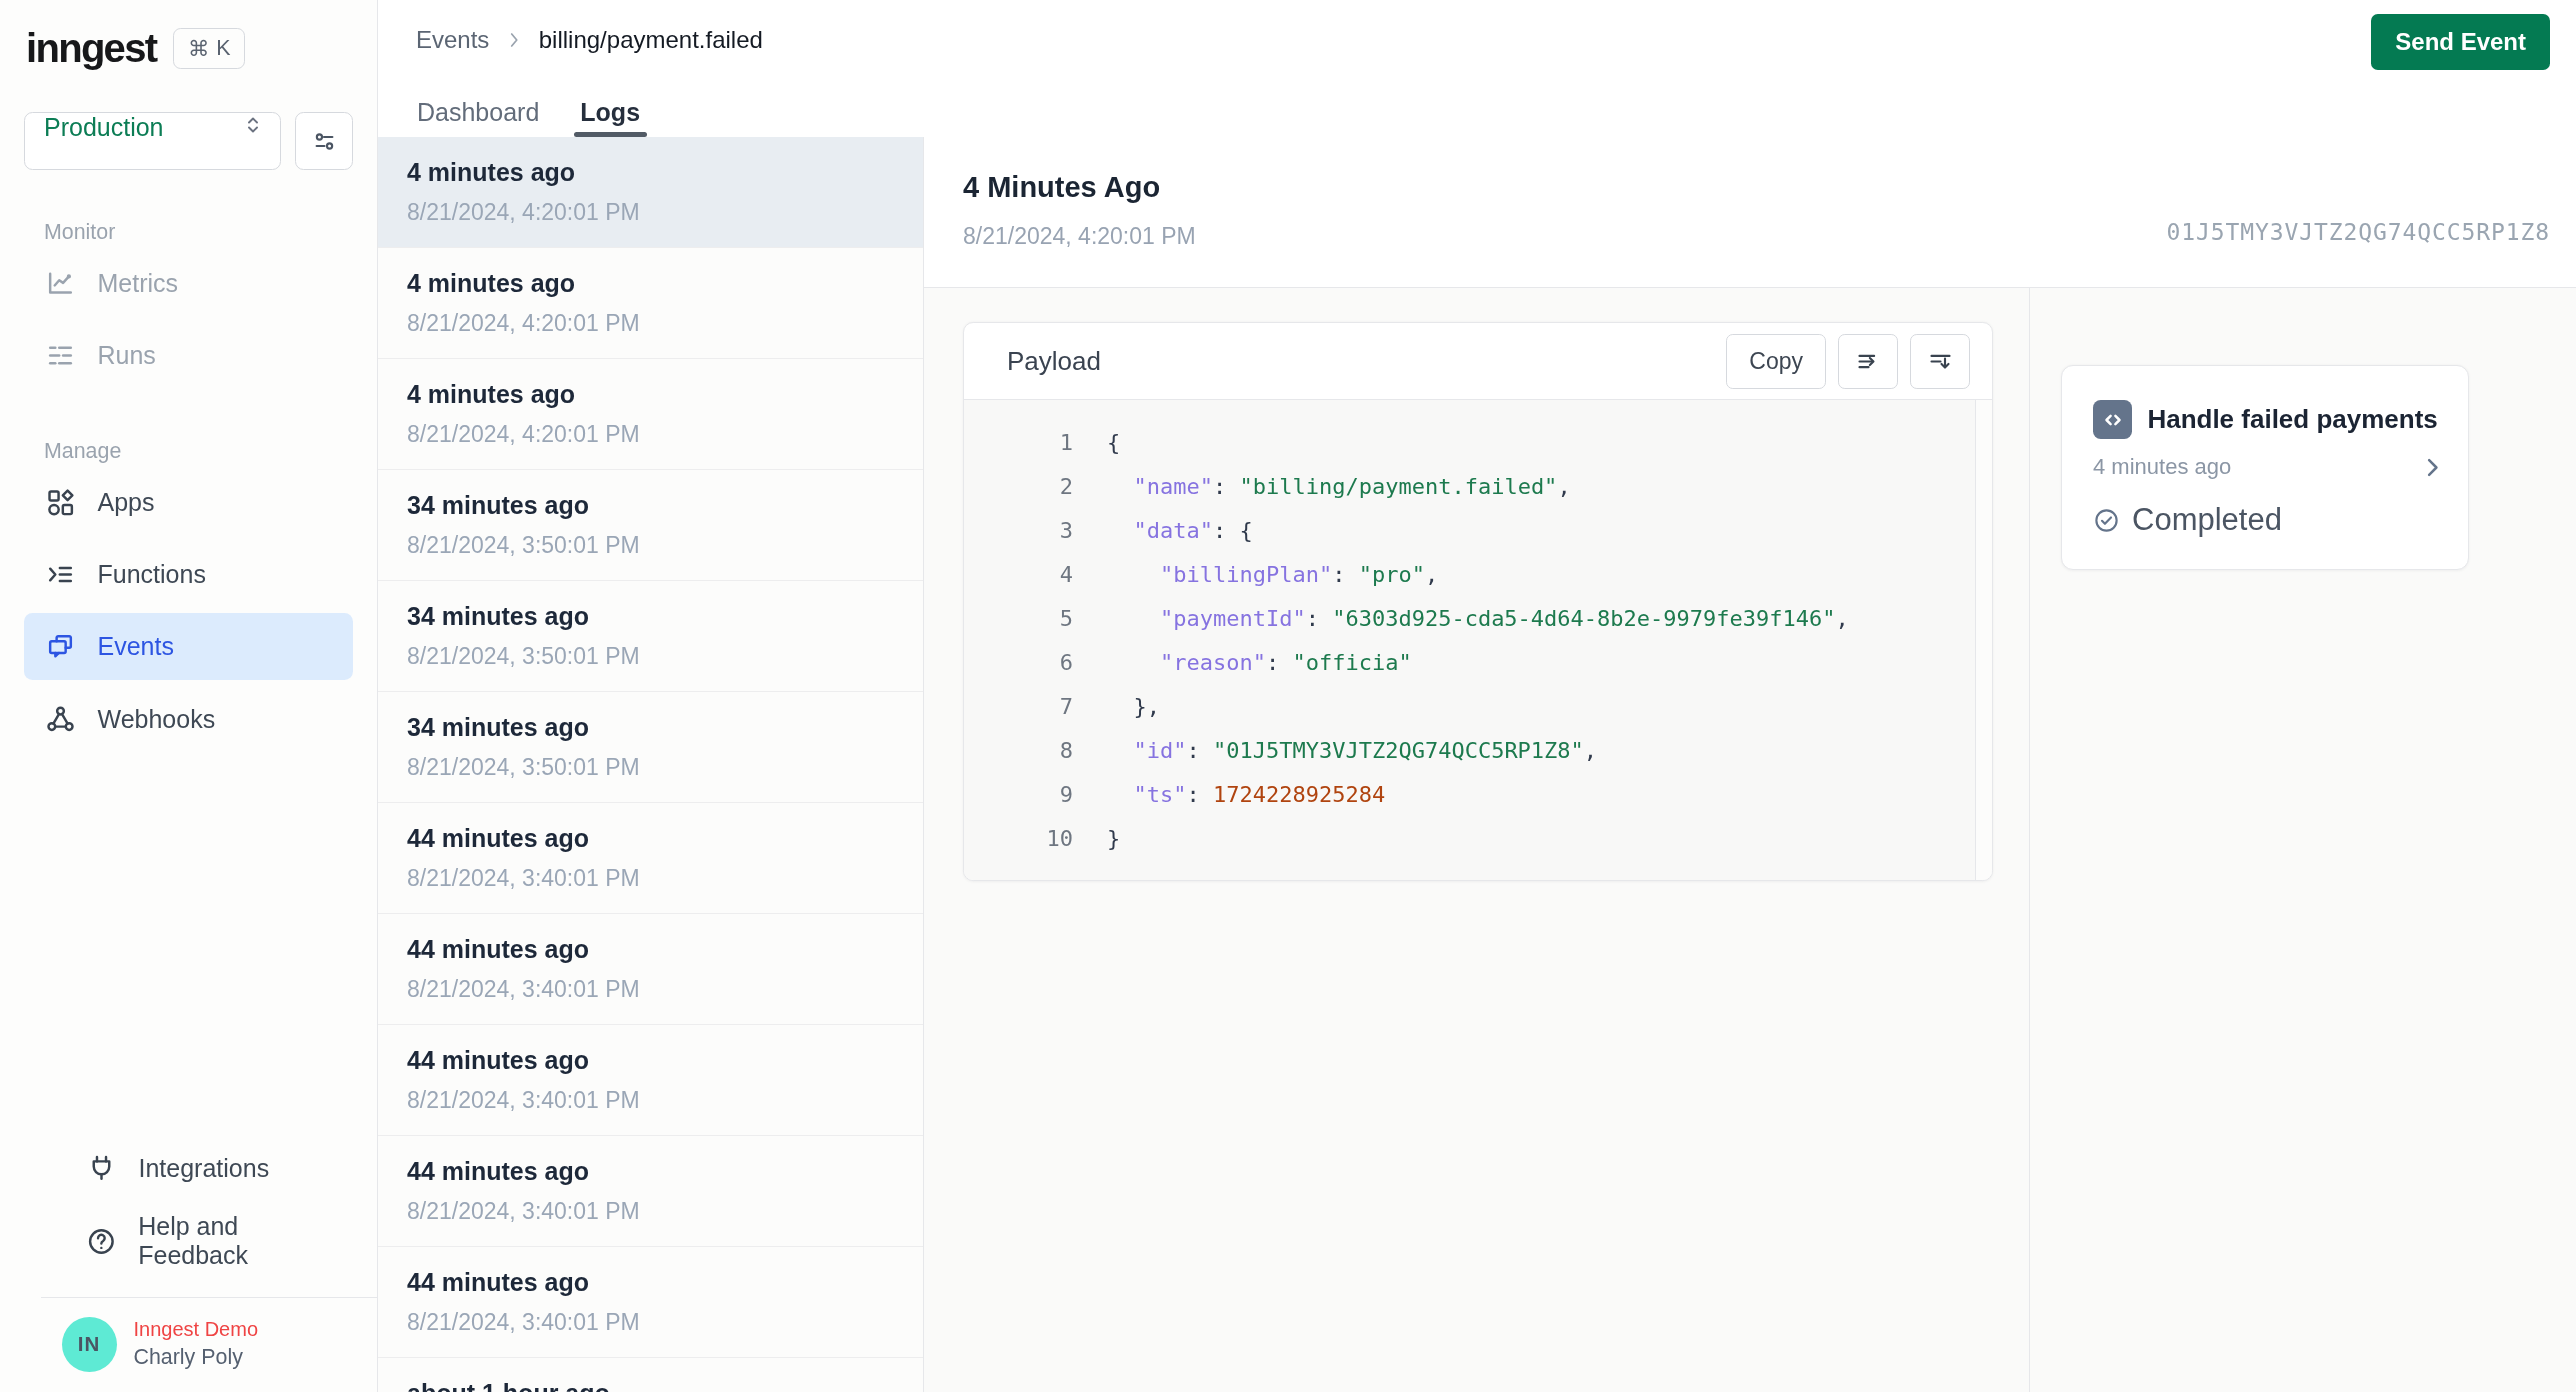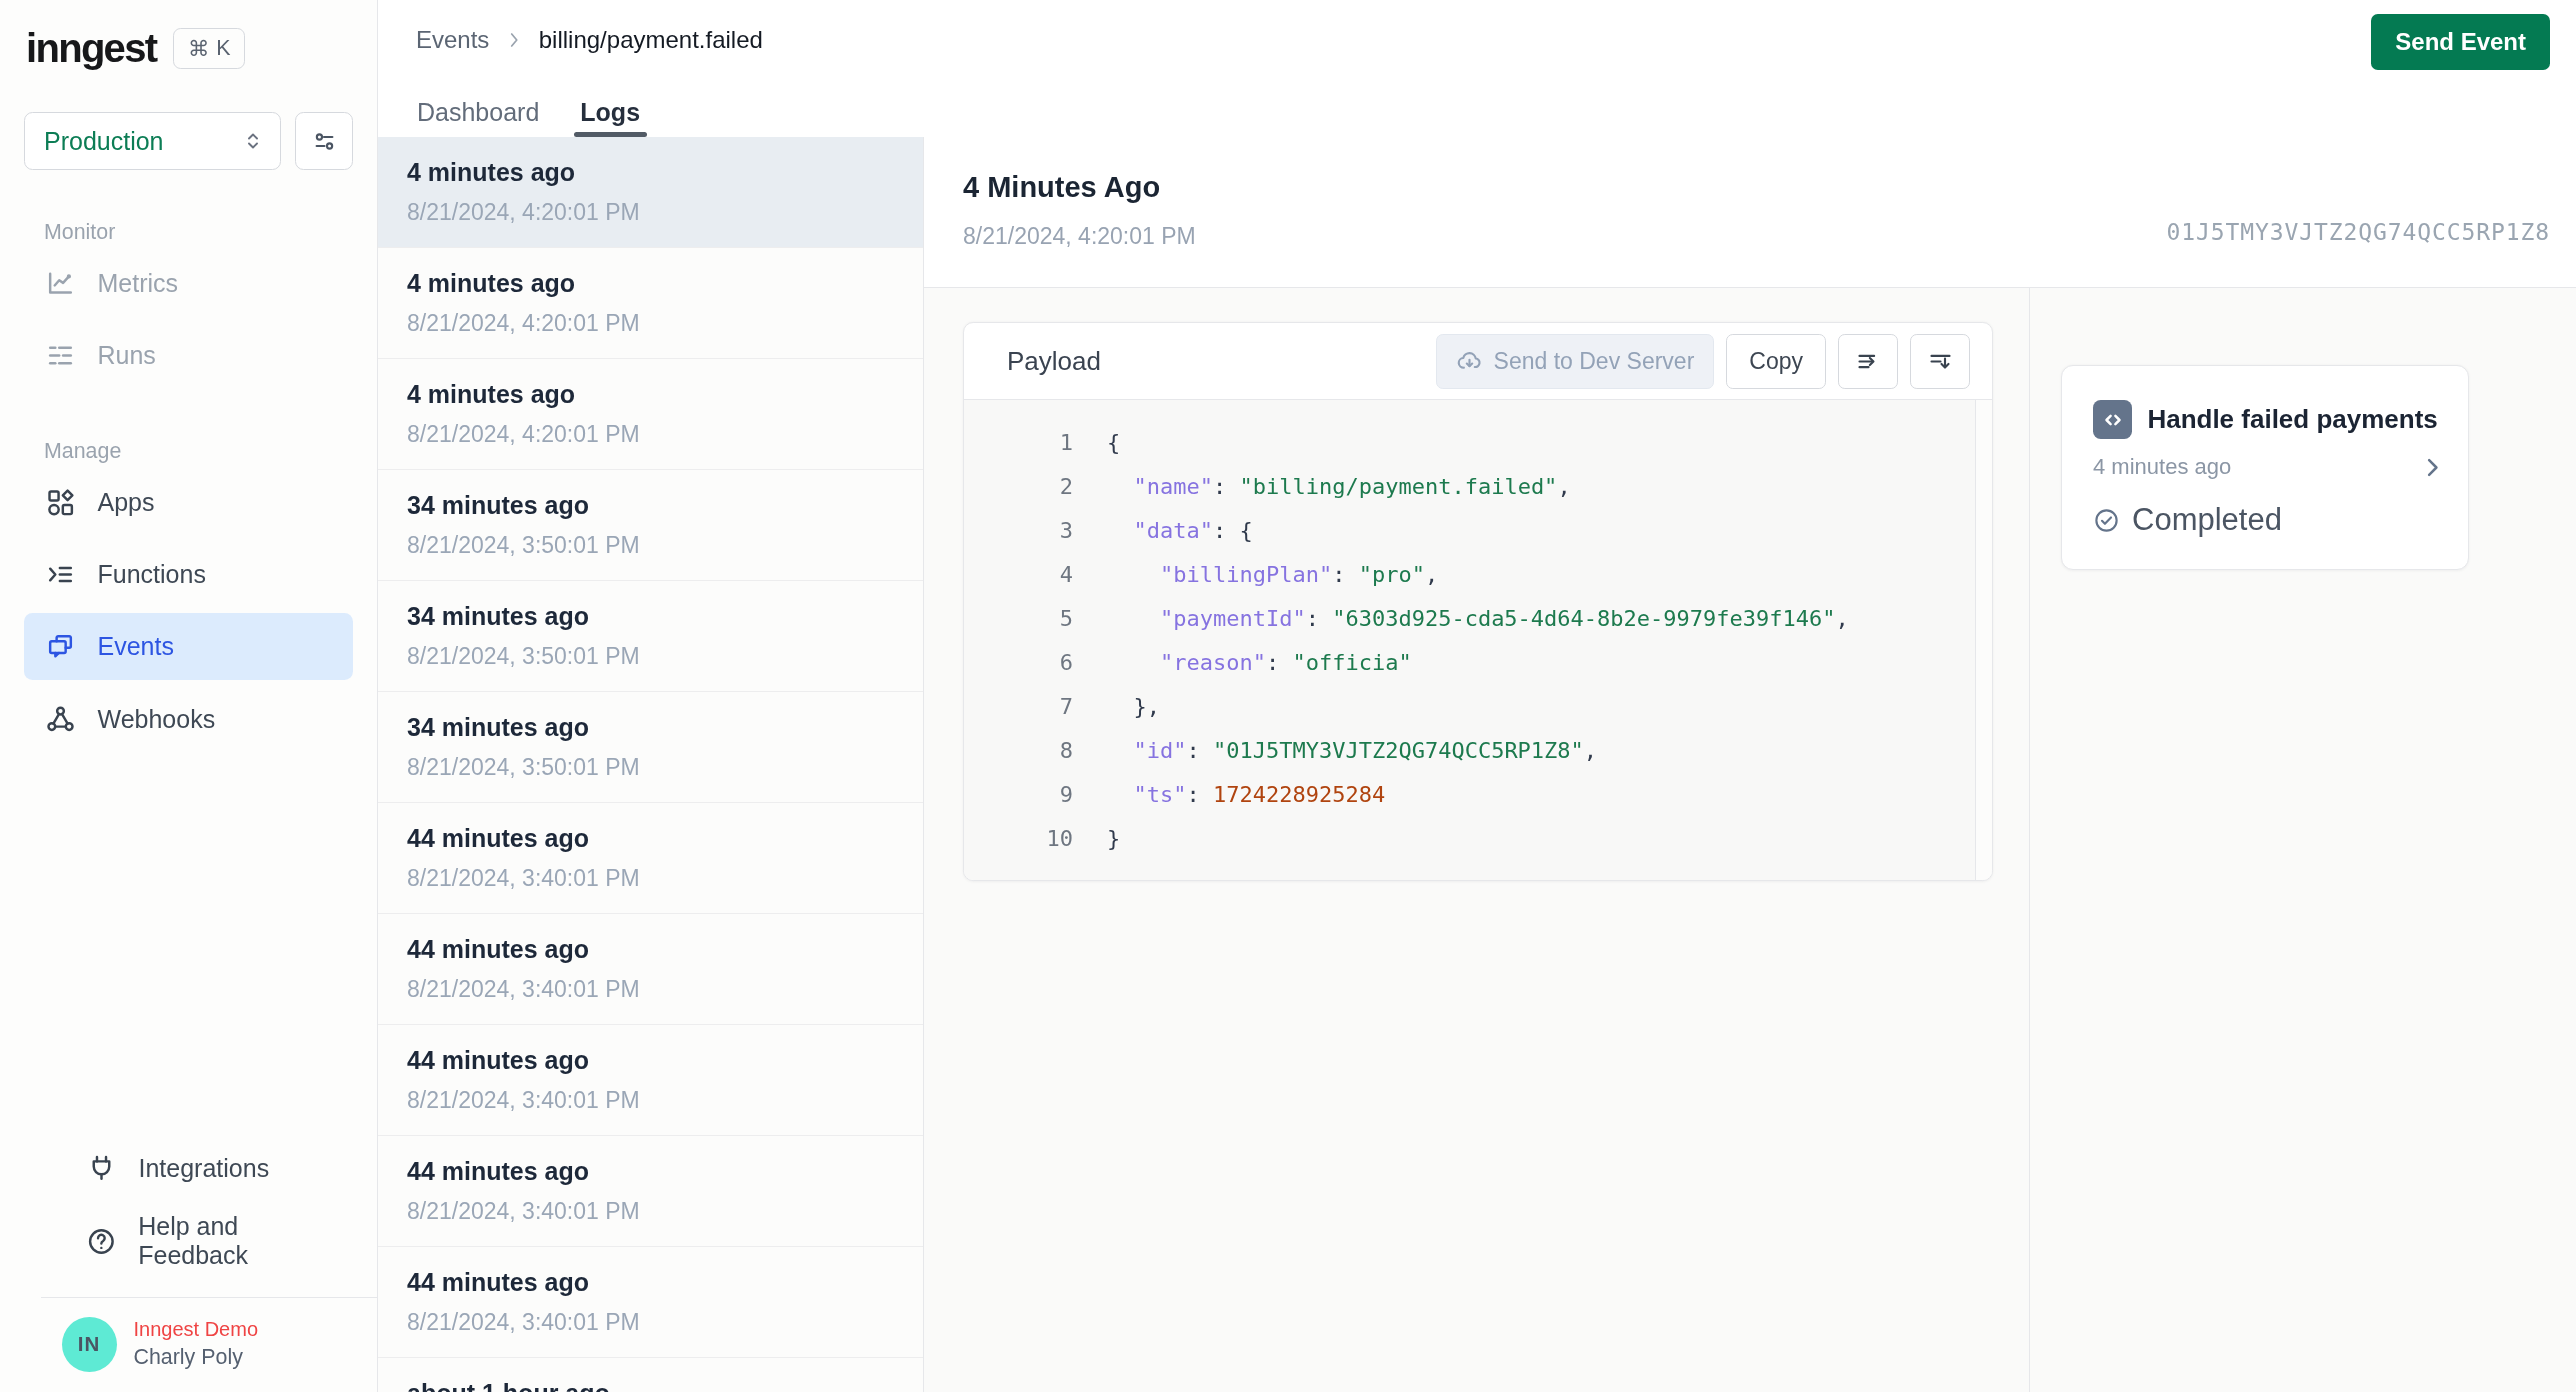--- a/index.html
+++ b/index.html
@@ -14,21 +14,21 @@
   body{font-family:"Liberation Sans", sans-serif; background:#fff; overflow:hidden; position:relative; color:var(--text-dark);}
   svg{display:block;}
   .page{position:absolute; inset:0; width:2576px; height:1197px;}
 
   
   .sidebar{position:absolute; left:0; top:0; width:378px; height:1392px; background:#fdfdfc; border-right:1.7px solid var(--border); display:flex; flex-direction:column;}
   .logo-row{display:flex; align-items:center; gap:17px; padding:26px 0 0 26px;}
   .logo{font-size:40px; font-weight:800; letter-spacing:-1.7px; color:#17181a;}
   .kbd-badge{border:1.7px solid var(--border-strong); border-radius:7.7px; padding:6.8px 13.7px; font-size:21.4px; color:#5a6370; display:flex; align-items:center; gap:6.8px;}
   .env-row{display:flex; gap:13.7px; margin:41px 24px 0 24px;}
-  .env-select{flex:1; height:58px; border:1.7px solid var(--border-strong); border-radius:8.5px; background:#fff; display:flex; align-items:center; padding:0 15.4px 0 19px; font-size:25px; color:var(--env-green); cursor:pointer;}
+  .env-select{flex:1; height:58px; border:1.7px solid var(--border-strong); border-radius:8.5px; background:#fff; display:flex; padding:0 15.4px 0 19px; font-size:25px; color:var(--env-green); cursor:pointer;}
   .env-select .grow{flex:1; text-align:left;}
   .pref-btn{width:58px; height:58px; border:1.7px solid var(--border-strong); border-radius:8.5px; background:#fff; display:flex; align-items:center; justify-content:center; color:#4b5563; cursor:pointer;}
   .nav-label{margin:50px 0 5.1px 44px; font-size:21.4px; color:#9aa3ae;}
   .nav-item{margin:5.1px 24px 0 24px; height:67px; border-radius:8.5px; display:flex; align-items:center; gap:22px; padding-left:20.5px; font-size:25px; color:var(--text-nav); cursor:pointer;}
   .nav-item .nav-ico{width:31px; height:31px; color:#39434f;}
   .nav-item.disabled{color:#9aa3ae;}
   .nav-item.disabled .nav-ico{color:#9aa3ae;}
   .nav-item.active{background:var(--active-blue-bg); color:var(--active-blue);}
   .nav-item.active .nav-ico{color:var(--active-blue);}
   .sidebar-footer{margin-top:auto;padding-left:41px;}
@@ -306,30 +306,20 @@
       <div class="detail-title">4 Minutes Ago</div>
       <div class="detail-ts">8/21/2024, 4:20:01 PM</div>
       <div class="detail-id">01J5TMY3VJTZ2QG74QCC5RP1Z8</div>
     </div>
     <div class="detail-body">
       <div class="payload-col">
         <div class="payload-card">
           <div class="card-header">
             <span class="card-title">Payload</span>
             <div class="card-actions">
-              <button class="btn btn-disabled">
-                <span style="width:27px;height:27px;">
-                    <svg viewBox="0 0 24 24" width="100%" height="100%" fill="none" stroke="currentColor" stroke-width="1.9" stroke-linecap="round" stroke-linejoin="round">
-                      <path d="M7 17.5a4.3 4.3 0 0 1-.5-8.6 5.6 5.6 0 0 1 11 .4 3.8 3.8 0 0 1-.8 7.6"></path>
-                      <path d="M12 10.5v5.5"></path>
-                      <path d="m9.6 13.8 2.4 2.4 2.4-2.4"></path>
-                    </svg>
-                  </span>
-                <span>Send to Dev Server</span>
-              </button>
               <button class="btn btn-outline">Copy</button>
               <button class="btn btn-outline icon-btn">
                 <span style="width:27px;height:27px;">
                     <svg viewBox="0 0 24 24" width="100%" height="100%" fill="none" stroke="currentColor" stroke-width="1.9" stroke-linecap="round" stroke-linejoin="round">
                       <path d="M4 7h13"></path>
                       <path d="M4 12h11"></path>
                       <path d="m13.2 8.8 3.2 3.2-3.2 3.2"></path>
                       <path d="M4 17h8"></path>
                     </svg>
                   </span>

